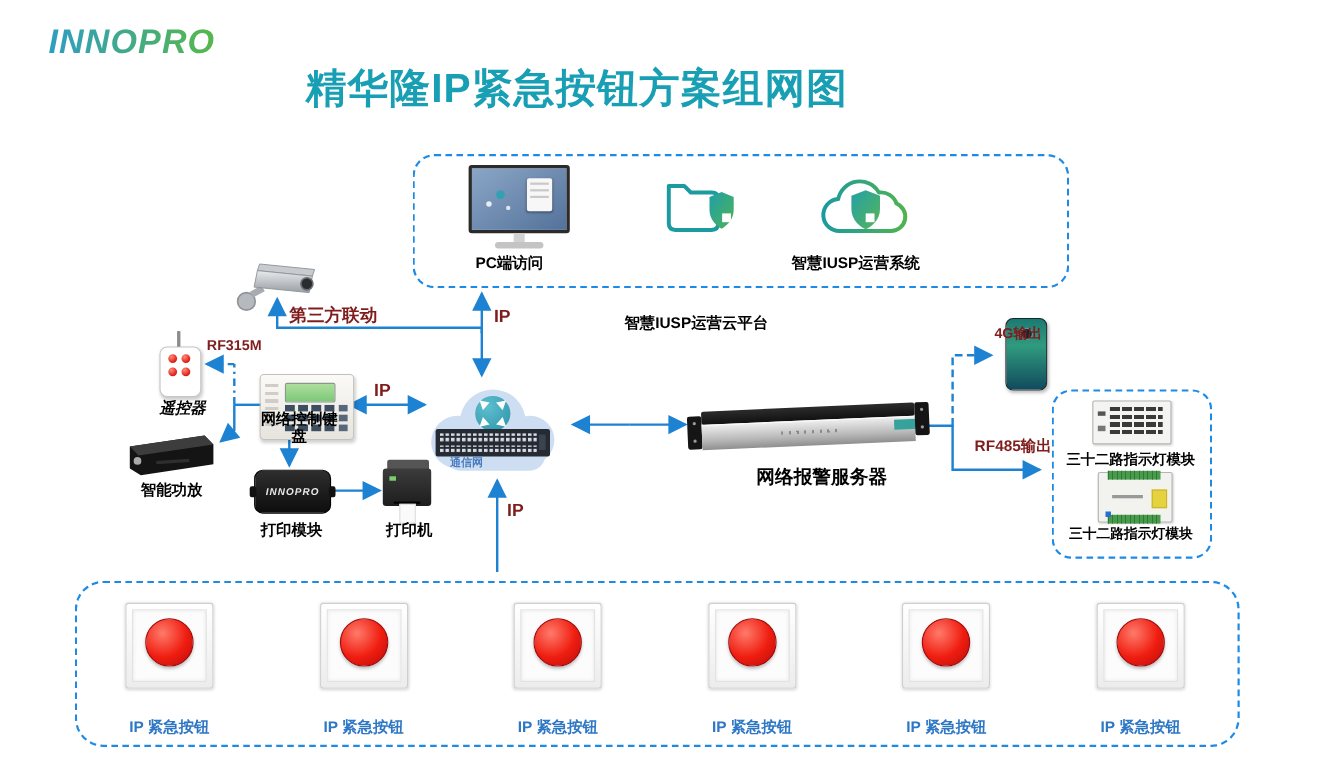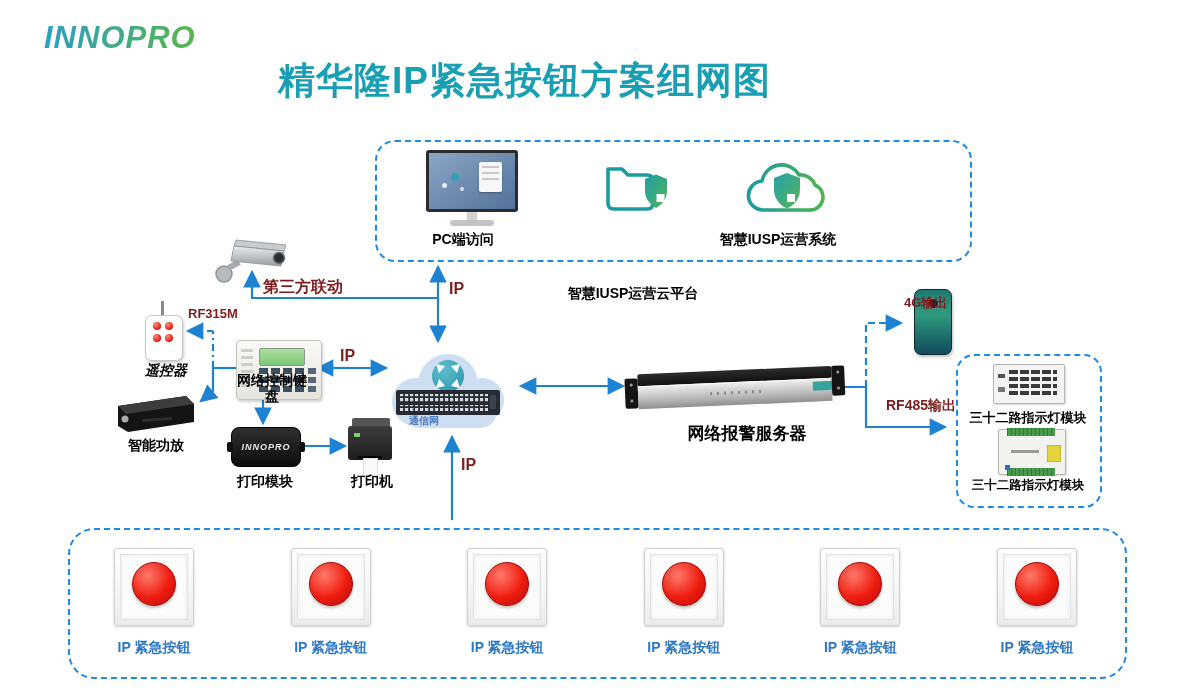--- a/index.html
+++ b/index.html
@@ -94,21 +94,21 @@
   .ebtn-row{position:absolute;left:68px;top:528px;width:1055px;height:147px;display:flex;
     justify-content:space-between;padding:20px 38px 0 38px;box-sizing:border-box;}
   .ebtn-unit{width:96px;display:flex;flex-direction:column;align-items:center;}
   .ebtn-frame{width:80px;height:78px;box-sizing:border-box;background:linear-gradient(#ffffff,#ececec);
     border:1px solid #cfcfcf;border-radius:3px;padding:5px;box-shadow:0 1px 3px rgba(0,0,0,.18);}
   .ebtn-panel{width:100%;height:100%;box-sizing:border-box;background:#fcfcfc;border:1px solid #e2e2e2;
     box-shadow:inset 0 0 4px rgba(0,0,0,.08);display:flex;justify-content:center;}
   .ebtn-red{width:42px;height:42px;margin-top:7px;border-radius:50%;
     background:radial-gradient(circle at 35% 30%,#ff7a6a,#ef1d10 55%,#b80c0c);
     border:1px solid #9d0808;box-shadow:0 2px 3px rgba(0,0,0,.25);}
-  .ebtn-lbl{margin-top:13px;color:#2e77c5;font-weight:bold;font-size:14px;white-space:nowrap;}
+  .ebtn-lbl{margin-top:26px;color:#2e77c5;font-weight:bold;font-size:14px;white-space:nowrap;}
   .comm-label{position:absolute;left:394px;top:414px;width:60px;text-align:center;color:#4a7bc0;font-size:10px;font-weight:bold;}
 </style>
 </head>
 <body>
 
 <div class="canvas">
 
   <div class="logo-main">INNOPRO</div>
   <div class="title">精华隆IP紧急按钮方案组网图</div>
 

